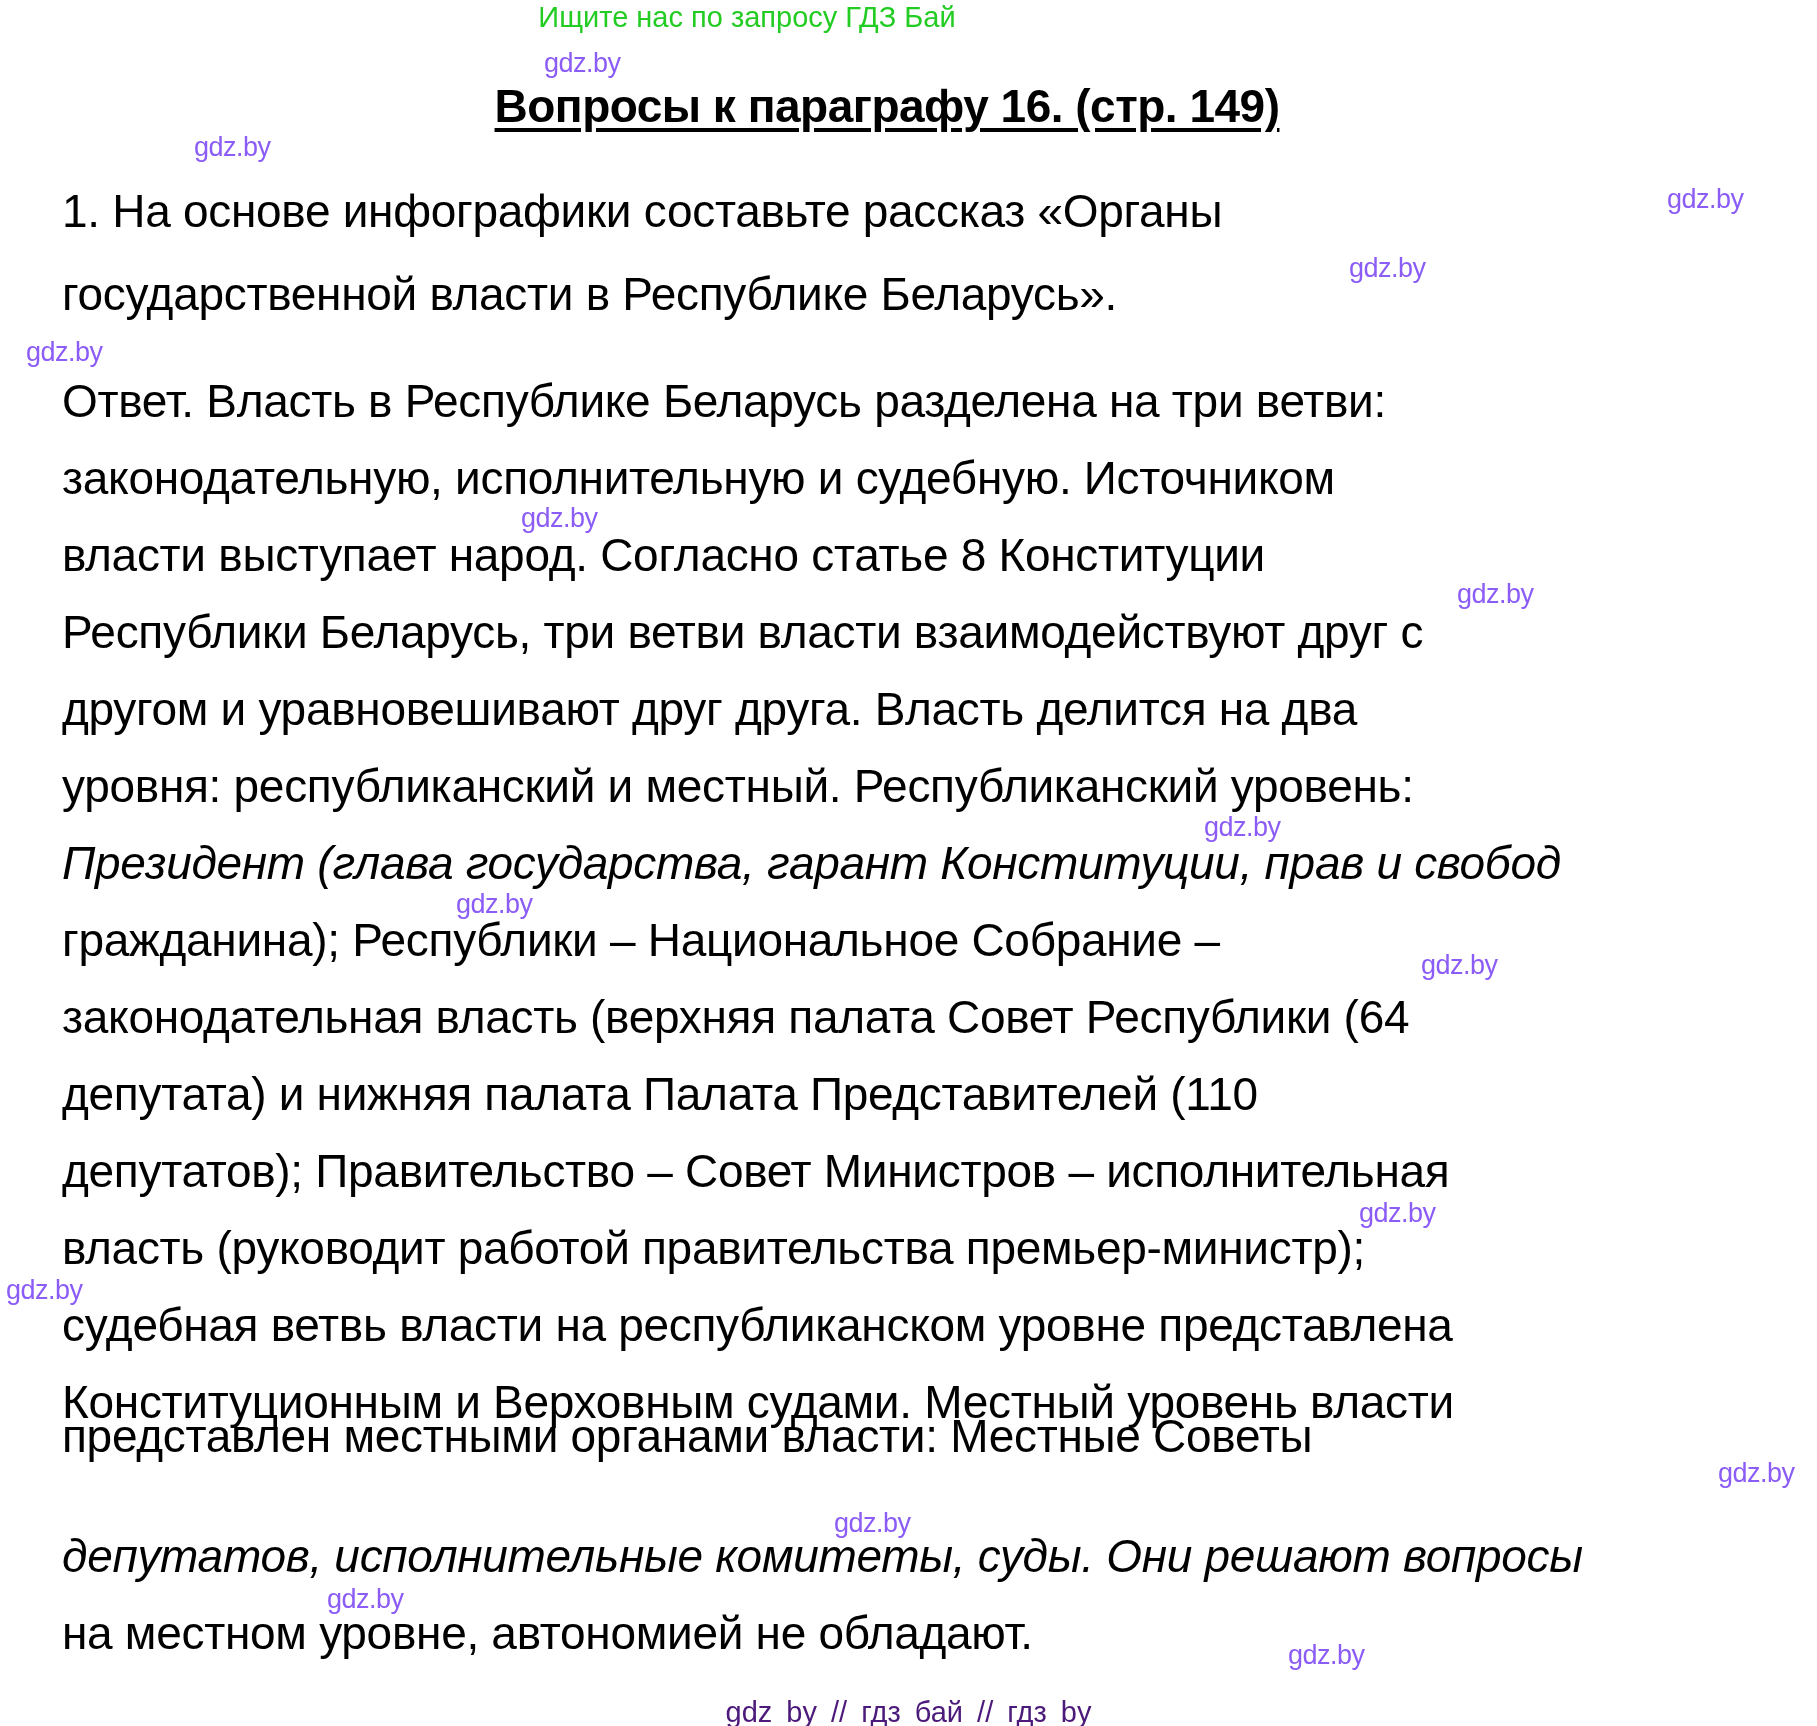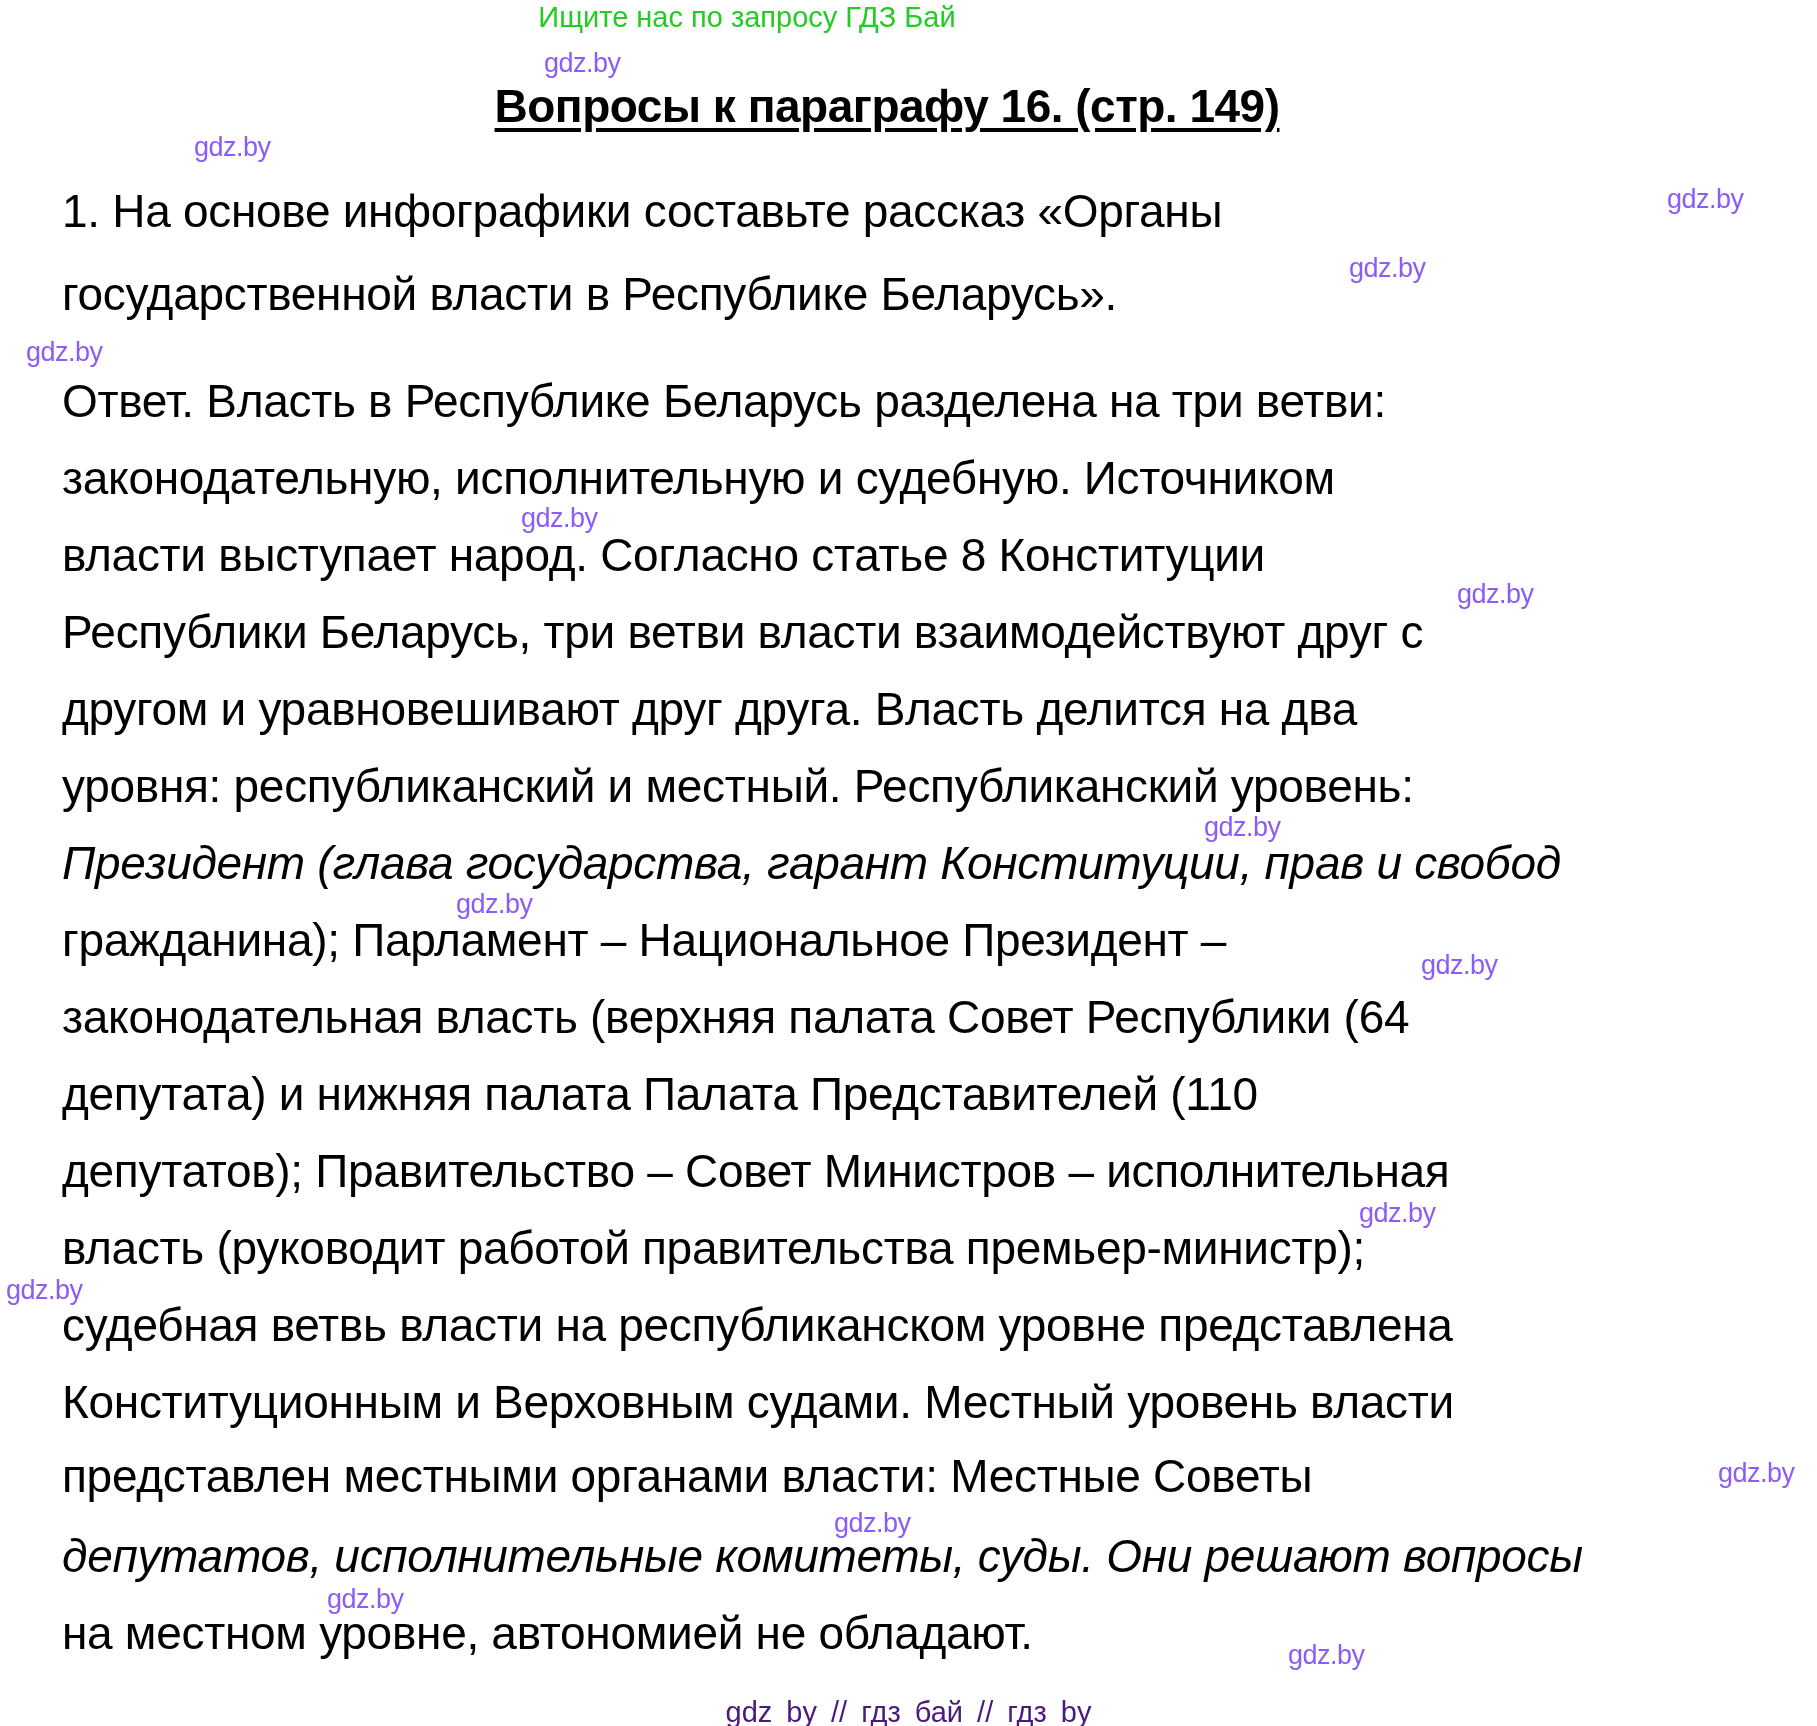--- a/index.html
+++ b/index.html
@@ -22,28 +22,28 @@
 <div class="line" style="top:183px;"><span>1</span><span class="q">. На основе инфографики составьте рассказ «Органы</span></div>
 <div class="line q" style="top:259px;">государственной власти в Республике Беларусь».</div>
 
 <div class="line" style="top:373px;">Ответ. Власть в Республике Беларусь разделена на три ветви:</div>
 <div class="line" style="top:450px;">законодательную, исполнительную и судебную. Источником</div>
 <div class="line" style="top:527px;">власти выступает народ. Согласно статье 8 Конституции</div>
 <div class="line" style="top:604px;">Республики Беларусь, три ветви власти взаимодействуют друг с</div>
 <div class="line" style="top:681px;">другом и уравновешивают друг друга. Власть делится на два</div>
 <div class="line" style="top:758px;">уровня: республиканский и местный. Республиканский уровень:</div>
 <div class="line" style="top:835px;font-style:italic;">Президент (глава государства, гарант Конституции, прав и свобод</div>
-<div class="line" style="top:912px;">гражданина); Парламент – Национальное Президент –</div>
+<div class="line" style="top:912px;">гражданина); Республики – Национальное Собрание –</div>
 <div class="line" style="top:989px;">законодательная власть (верхняя палата Совет Республики (64</div>
 <div class="line" style="top:1066px;">депутата) и нижняя палата Палата Представителей (110</div>
 <div class="line" style="top:1143px;">депутатов); Правительство – Совет Министров – исполнительная</div>
 <div class="line" style="top:1220px;">власть (руководит работой правительства премьер-министр);</div>
 <div class="line" style="top:1297px;">судебная ветвь власти на республиканском уровне представлена</div>
 <div class="line" style="top:1374px;">Конституционным и Верховным судами. Местный уровень власти</div>
-<div class="line" style="top:1448px;text-align:center;">представлен местными органами власти: Местные Советы</div>
+<div class="line" style="top:1408px;text-align:center;">представлен местными органами власти: Местные Советы</div>
 <div class="line" style="top:1528px;font-style:italic;">депутатов, исполнительные комитеты, суды. Они решают вопросы</div>
 <div class="line" style="top:1605px;">на местном уровне, автономией не обладают.</div>
 
 <div class="wm" style="left:544px;top:48px;">gdz.by</div>
 <div class="wm" style="left:194px;top:132px;">gdz.by</div>
 <div class="wm" style="left:1667px;top:184px;">gdz.by</div>
 <div class="wm" style="left:1349px;top:253px;">gdz.by</div>
 <div class="wm" style="left:26px;top:337px;">gdz.by</div>
 <div class="wm" style="left:521px;top:503px;">gdz.by</div>
 <div class="wm" style="left:1457px;top:579px;">gdz.by</div>

